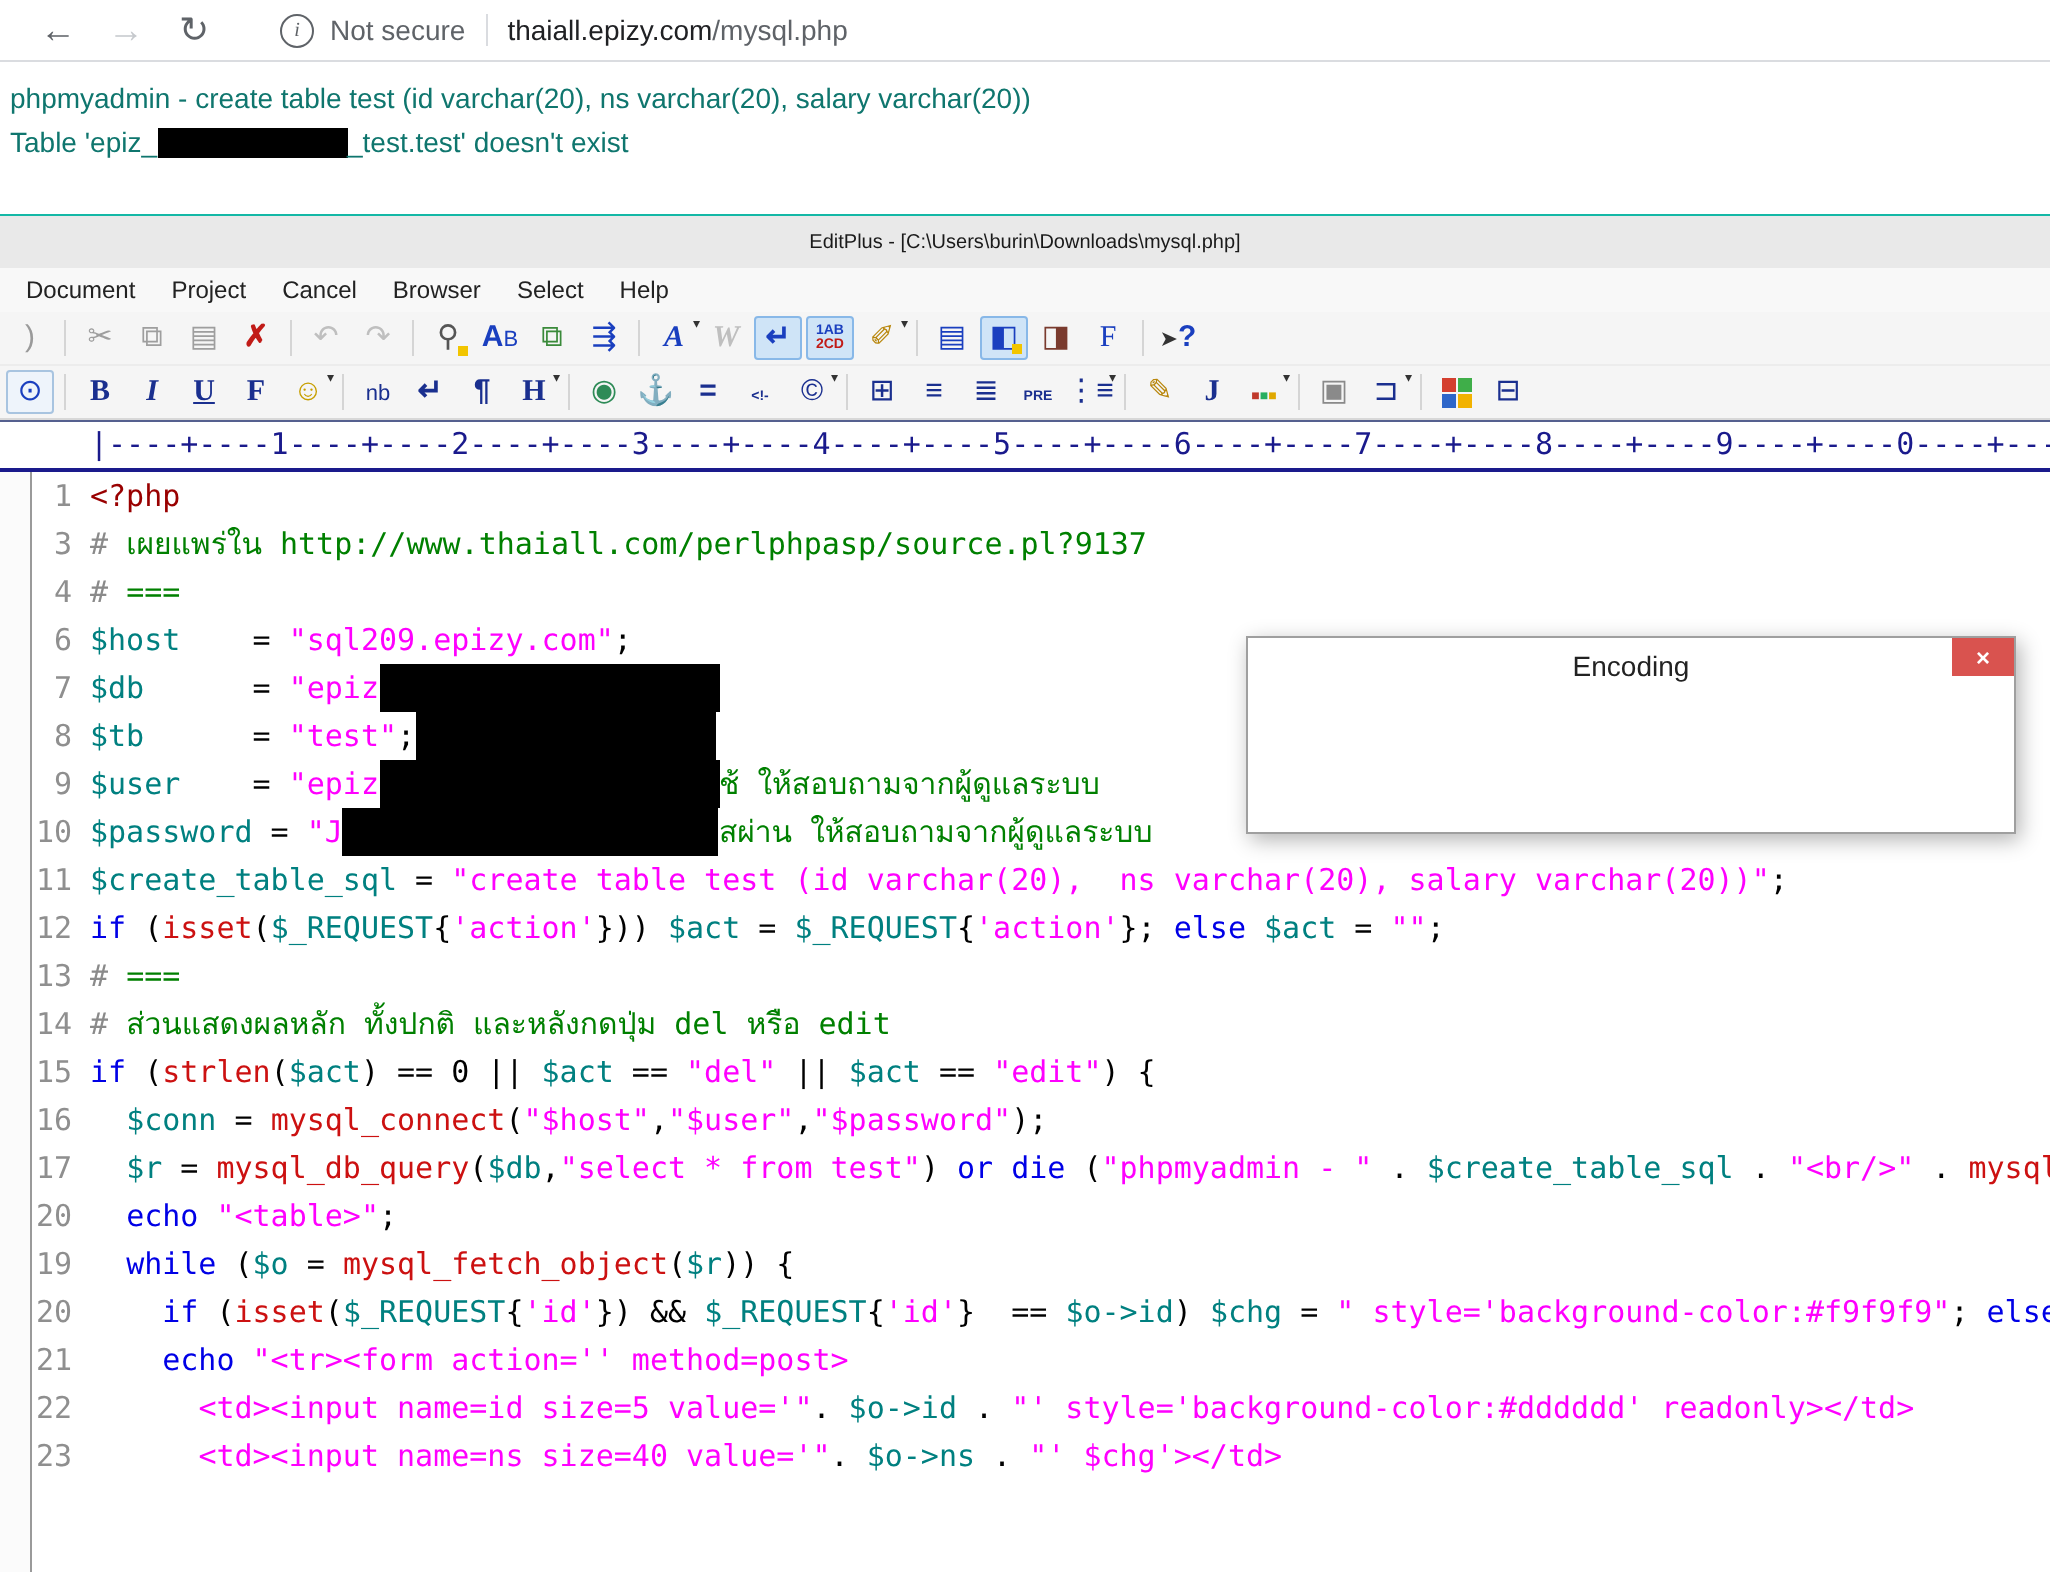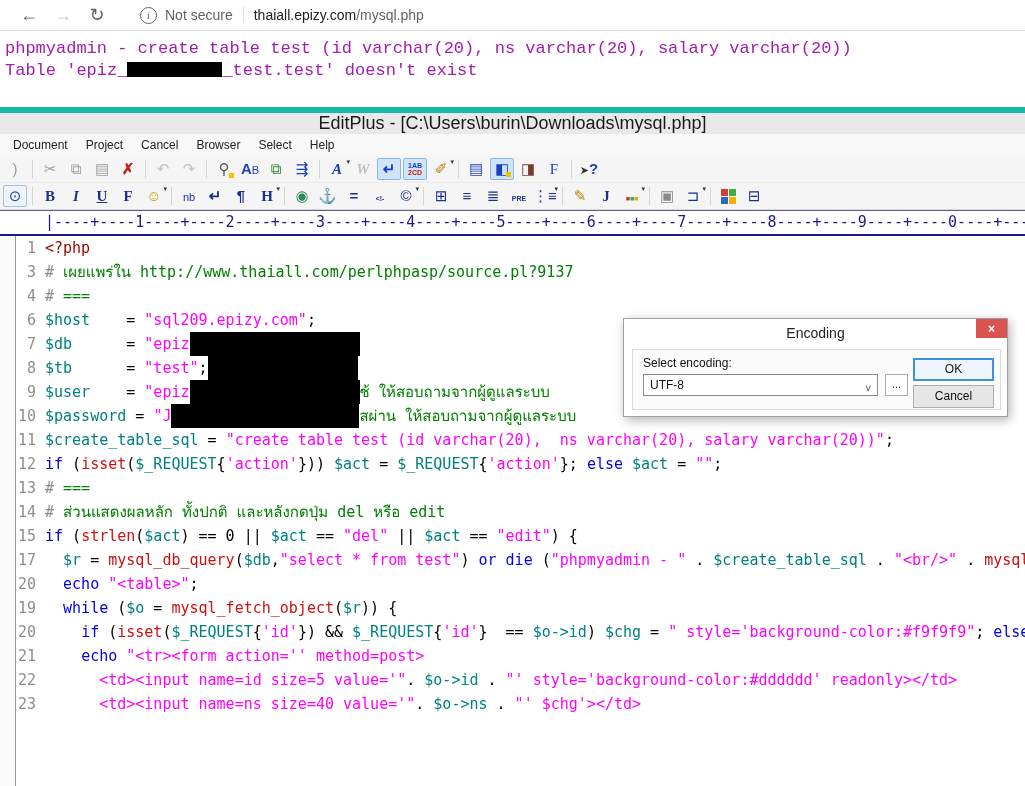--- a/index.html
+++ b/index.html
@@ -13,30 +13,30 @@
   .nav-glyph.disabled { color:#c6c9cd; }
   .info-badge { width:17px; height:17px; border:1.6px solid #5f6368; border-radius:50%;
                 color:#5f6368; font-size:10px; font-style:italic; font-family:"Liberation Serif",serif;
                 display:flex; align-items:center; justify-content:center; margin-left:26px; }
   .notsecure { color:#5f6368; font-size:14px; margin-left:8px; }
   .omni-sep { width:1px; height:16px; background:#dadce0; margin:0 10px; }
   .url-host { color:#202124; font-size:14px; }
   .url-path { color:#5f6368; font-size:14px; }
 
   
-  .page { padding:7px 0 0 5px; font-family:Liberation Mono, monospace;
-          font-size:17px; color:#a21caf; line-height:22px; height:75px; }
+  .page { padding:7px 0 0 5px; font-family:Liberation Sans, sans-serif;
+          font-size:14px; color:#0f766e; line-height:22px; height:75px; }
   .redact-inline { display:inline-block; width:95px; height:15px; background:#000;
                    vertical-align:middle; margin-bottom:2px; }
 
   
   .ep { position:absolute; left:0; top:107px; width:1025px; height:679px; background:#fff; }
-  .ep-title { height:27px; background:#e9e9e9; border-top:6px solid #14b8a6;
+  .ep-title { height:27px; background:#e9e9e9; border-top:1px solid #14b8a6;
               display:flex; align-items:center; justify-content:center;
-              font-size:18px; color:#1a1a1a; }
+              font-size:10px; color:#1a1a1a; }
   .ep-menu { height:22px; background:#f8f8f8; display:flex; align-items:center; padding-left:4px; }
   .ep-menu span { font-size:12px; color:#222; padding:2px 9px; cursor:default; }
   .tbar { height:27px; background:#f5f5f5; display:flex; align-items:center; padding-left:2px; }
   .tbar.row1 { border-bottom:1px solid #ececec; }
   .tbar.row2 { border-bottom:1px solid #d8d8d8; }
   .tbtn { width:24px; height:22px; display:flex; align-items:center; justify-content:center;
           margin:0 1px; border-radius:2px; cursor:pointer; position:relative; white-space:nowrap; }
   .tbtn.hl { background:#cfe4f7; border:1px solid #88b8e8; }
   .tbtn.frame { border:1px solid #a8c4e0; background:#eef4fb; }
   .tbtn.dis { opacity:.95; }
@@ -309,33 +309,27 @@
       <div class="codeline"><span class="lnum">6</span><span class="v">$host</span><span class="p">    = </span><span class="s">"sql209.epizy.com"</span><span class="p">;</span></div>
       <div class="codeline"><span class="lnum">7</span><span class="v">$db</span><span class="p">      = </span><span class="s">"epiz</span><span class="redact" style="width: 170px;"></span></div>
       <div class="codeline"><span class="lnum">8</span><span class="v">$tb</span><span class="p">      = </span><span class="s">"test"</span><span class="p">;</span><span class="redact" style="width: 150px;"></span></div>
       <div class="codeline"><span class="lnum">9</span><span class="v">$user</span><span class="p">    = </span><span class="s">"epiz</span><span class="redact" style="width: 170px;"></span><span class="c">ช้ ให้สอบถามจากผู้ดูแลระบบ</span></div>
       <div class="codeline"><span class="lnum">10</span><span class="v">$password</span><span class="p"> = </span><span class="s">"J</span><span class="redact" style="width: 188px;"></span><span class="c">สผ่าน ให้สอบถามจากผู้ดูแลระบบ</span></div>
       <div class="codeline"><span class="lnum">11</span><span class="v">$create_table_sql</span><span class="p"> = </span><span class="s">"create table test (id varchar(20),  ns varchar(20), salary varchar(20))"</span><span class="p">;</span></div>
       <div class="codeline"><span class="lnum">12</span><span class="k">if</span><span class="p"> (</span><span class="f">isset</span><span class="p">(</span><span class="v">$_REQUEST</span><span class="p">{</span><span class="s">'action'</span><span class="p">})) </span><span class="v">$act</span><span class="p"> = </span><span class="v">$_REQUEST</span><span class="p">{</span><span class="s">'action'</span><span class="p">}; </span><span class="k">else</span><span class="p"> </span><span class="v">$act</span><span class="p"> = </span><span class="s">""</span><span class="p">;</span></div>
       <div class="codeline"><span class="lnum">13</span><span class="g"># </span><span class="c">===</span></div>
       <div class="codeline"><span class="lnum">14</span><span class="g"># </span><span class="c">ส่วนแสดงผลหลัก ทั้งปกติ และหลังกดปุ่ม del หรือ edit</span></div>
       <div class="codeline"><span class="lnum">15</span><span class="k">if</span><span class="p"> (</span><span class="f">strlen</span><span class="p">(</span><span class="v">$act</span><span class="p">) == 0 || </span><span class="v">$act</span><span class="p"> == </span><span class="s">"del"</span><span class="p"> || </span><span class="v">$act</span><span class="p"> == </span><span class="s">"edit"</span><span class="p">) {</span></div>
+      <div class="codeline"><span class="lnum">16</span><span class="p">  </span><span class="v">$conn</span><span class="p"> = </span><span class="f">mysql_connect</span><span class="p">(</span><span class="s">"$host"</span><span class="p">,</span><span class="s">"$user"</span><span class="p">,</span><span class="s">"$password"</span><span class="p">);</span></div>
       <div class="codeline"><span class="lnum">17</span><span class="p">  </span><span class="v">$r</span><span class="p"> = </span><span class="f">mysql_db_query</span><span class="p">(</span><span class="v">$db</span><span class="p">,</span><span class="s">"select * from test"</span><span class="p">) </span><span class="k">or</span><span class="p"> </span><span class="k">die</span><span class="p"> (</span><span class="s">"phpmyadmin - "</span><span class="p"> . </span><span class="v">$create_table_sql</span><span class="p"> . </span><span class="s">"&lt;br/&gt;"</span><span class="p"> . </span><span class="f">mysql_error</span></div>
       <div class="codeline"><span class="lnum">20</span><span class="p">  </span><span class="k">echo</span><span class="p"> </span><span class="s">"&lt;table&gt;"</span><span class="p">;</span></div>
       <div class="codeline"><span class="lnum">19</span><span class="p">  </span><span class="k">while</span><span class="p"> (</span><span class="v">$o</span><span class="p"> = </span><span class="f">mysql_fetch_object</span><span class="p">(</span><span class="v">$r</span><span class="p">)) {</span></div>
       <div class="codeline"><span class="lnum">20</span><span class="p">    </span><span class="k">if</span><span class="p"> (</span><span class="f">isset</span><span class="p">(</span><span class="v">$_REQUEST</span><span class="p">{</span><span class="s">'id'</span><span class="p">}) &amp;&amp; </span><span class="v">$_REQUEST</span><span class="p">{</span><span class="s">'id'</span><span class="p">}  == </span><span class="v">$o-&gt;id</span><span class="p">) </span><span class="v">$chg</span><span class="p"> = </span><span class="s">" style='background-color:#f9f9f9"</span><span class="p">; </span><span class="k">else</span></div>
       <div class="codeline"><span class="lnum">21</span><span class="p">    </span><span class="k">echo</span><span class="p"> </span><span class="s">"&lt;tr&gt;&lt;form action='' method=post&gt;</span></div>
       <div class="codeline"><span class="lnum">22</span><span class="p">      </span><span class="s">&lt;td&gt;&lt;input name=id size=5 value='"</span><span class="p">. </span><span class="v">$o-&gt;id</span><span class="p"> . </span><span class="s">"' style='background-color:#dddddd' readonly&gt;&lt;/td&gt;</span></div>
       <div class="codeline"><span class="lnum">23</span><span class="p">      </span><span class="s">&lt;td&gt;&lt;input name=ns size=40 value='"</span><span class="p">. </span><span class="v">$o-&gt;ns</span><span class="p"> . </span><span class="s">"' $chg'&gt;&lt;/td&gt;</span></div>
     </div>
 
   <div class="dlg">
     <div class="dlg-title">Encoding</div>
     <div class="dlg-close">×</div>
-    <div class="dlg-panel">
-      <div class="dlg-label">Select encoding:</div>
-      <div class="dlg-combo"><span>UTF-8</span><span class="arrow">˅</span></div>
-      <div class="dlg-dots">...</div>
-      <div class="dlg-btn dlg-ok">OK</div>
-      <div class="dlg-btn dlg-cancel">Cancel</div>
-    </div>
   </div>
 </div>
 
 </body></html>

